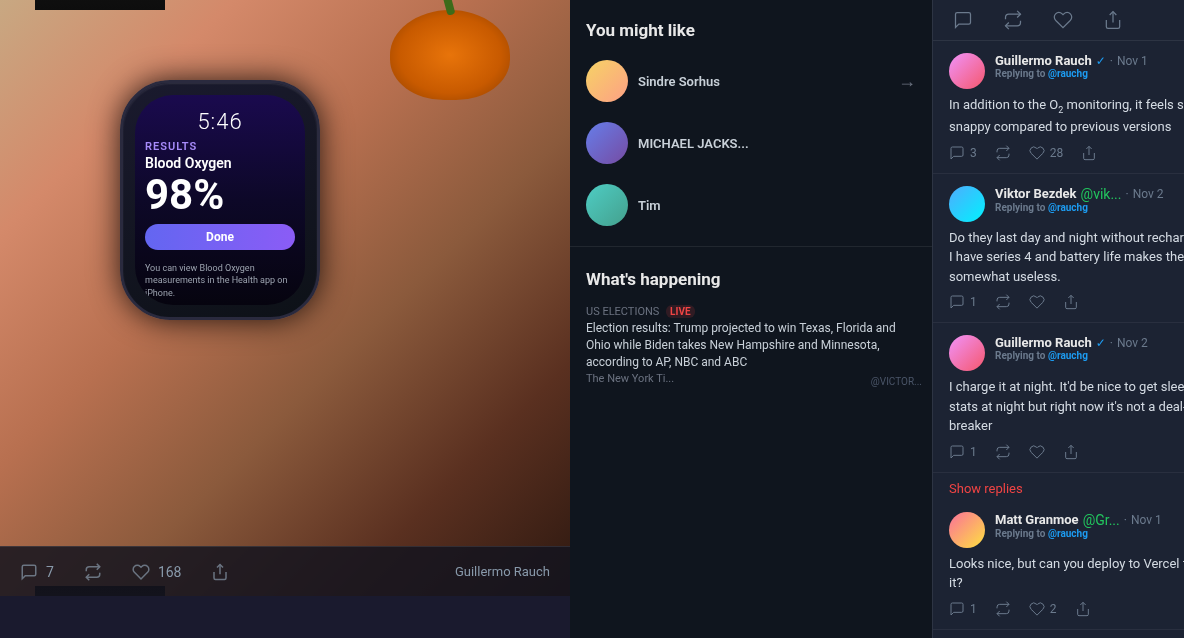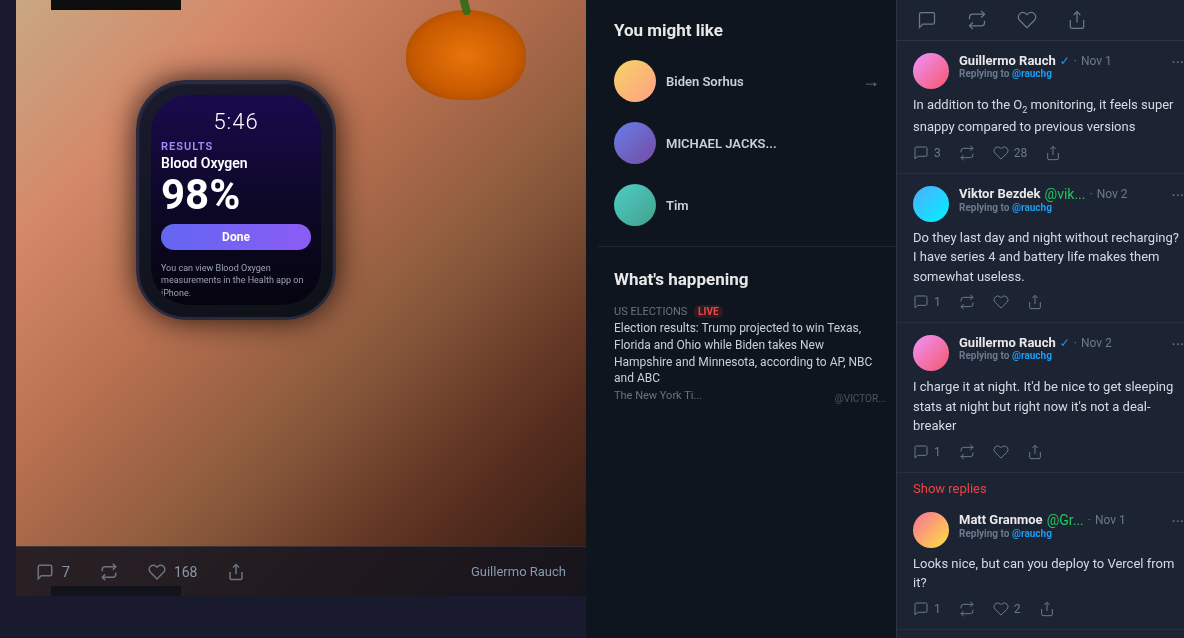--- a/index.html
+++ b/index.html
@@ -12,21 +12,20 @@
       display: flex;
     }
 
     
     .image-section {
       width: 570px;
       height: 596px;
       position: relative;
       flex-shrink: 0;
       overflow: hidden;
-      margin-left: 16px;
     }
     .watch-image {
       width: 100%;
       height: 100%;
       background: linear-gradient(135deg, #c8a882 0%, #d4896a 20%, #b87050 40%, #8b5a3c 60%, #5a3020 80%, #2d1810 100%);
       position: relative;
     }
     
     .pumpkin {
       position: absolute;
@@ -154,27 +153,26 @@
       align-items: center;
       gap: 8px;
       color: #8899aa;
       font-size: 14px;
       cursor: pointer;
     }
     .bottom-action svg { opacity: 0.7; }
 
     
     .middle-section {
-      width: 310px;
+      width: 362px;
       height: 638px;
       background: rgba(20, 25, 35, 0.92);
       flex-shrink: 0;
       overflow: hidden;
       position: relative;
-      padding-left: 12px;
     }
     .middle-header {
       padding: 20px 16px 10px;
       color: #e8e8e8;
       font-size: 17px;
       font-weight: 700;
     }
     .suggestion-item {
       display: flex;
       align-items: center;
@@ -425,21 +423,21 @@
   </div>
 </div>
 
 <div class="middle-section">
   <div class="middle-bg"></div>
   <div class="middle-content">
     <div class="middle-header">You might like</div>
 
     <div class="suggestion-item">
       <div class="suggestion-avatar orange"></div>
-      <span class="suggestion-name">Biden Sorhus</span>
+      <span class="suggestion-name">Sindre Sorhus</span>
       <span class="arrow-icon">→</span>
     </div>
 
     <div class="suggestion-item">
       <div class="suggestion-avatar"></div>
       <span class="suggestion-name">MICHAEL JACKS...</span>
     </div>
 
     <div class="suggestion-item">
       <div class="suggestion-avatar teal"></div>

